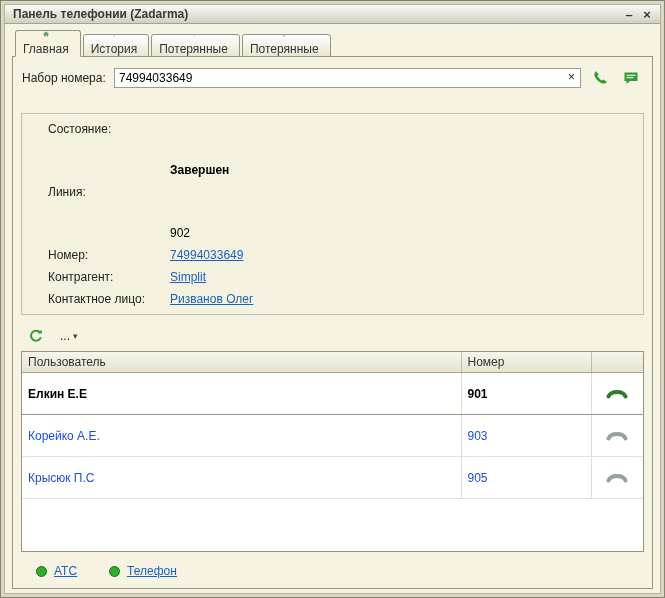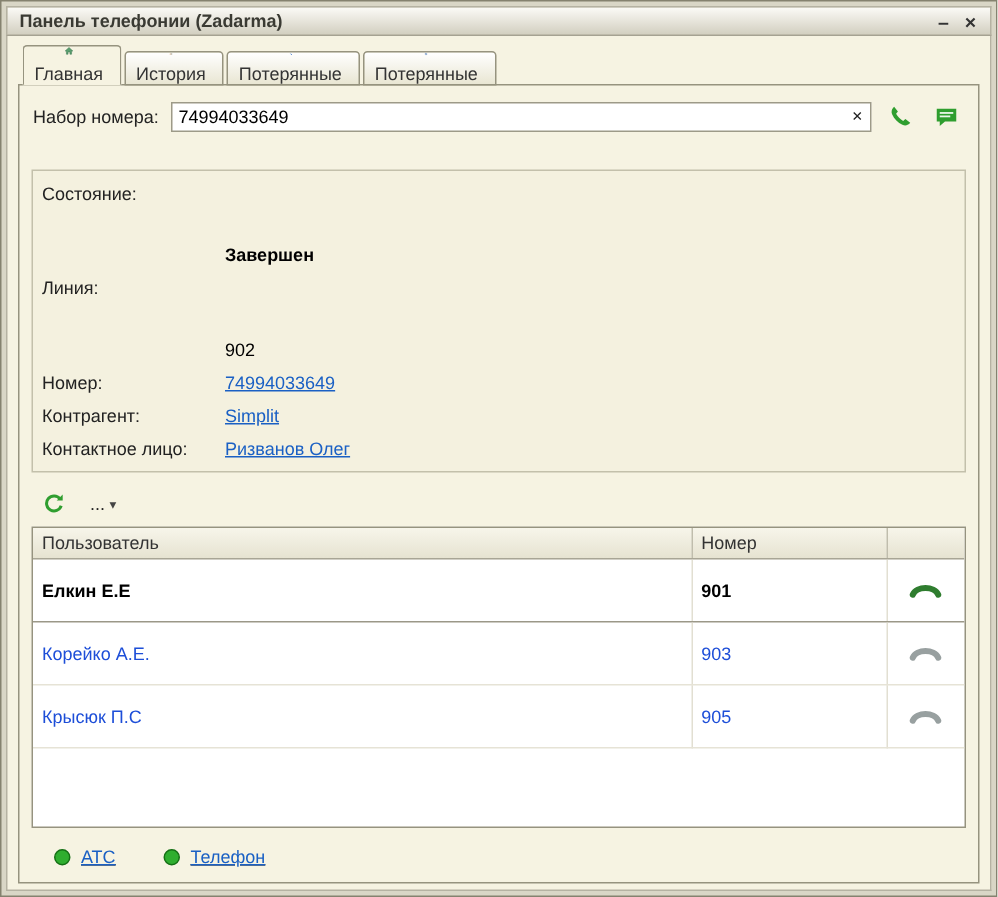--- a/index.html
+++ b/index.html
@@ -20,21 +20,21 @@
 
   
   .dial-row{display:flex;align-items:center;gap:6px;margin:2px 2px 25px;}
   .dial-label{width:86px;color:#222;white-space:nowrap;}
   .input-wrap{flex:1;position:relative;}
   .input-wrap input{width:100%;box-sizing:border-box;height:20px;border:1px solid #9d9a88;background:#fff;padding:1px 18px 1px 4px;font:inherit;color:#000;}
   .clear-x{position:absolute;right:3px;top:2px;width:13px;height:15px;text-align:center;color:#222;line-height:15px;cursor:default;}
   .icon-btn{width:25px;height:21px;display:flex;align-items:center;justify-content:center;cursor:default;}
 
   
-  .info-box{border:1px solid #c3c0ab;background:#f4f1df;padding:8px 6px;display:grid;grid-template-columns:122px 1fr;row-gap:8px;margin:0 1px;}
+  .info-box{border:1px solid #c3c0ab;background:#f4f1df;padding:8px 26px;display:grid;grid-template-columns:122px 1fr;row-gap:8px;margin:0 1px;}
   .info-label{color:#222;}
   .info-value{color:#000;margin-top:41px;}
   .bold{font-weight:bold;}
   .link{color:#1a60c4;text-decoration:underline;cursor:pointer;}
 
   
   .cmdbar{display:flex;align-items:center;gap:12px;margin:10px 3px 5px;}
   .more-btn{display:flex;align-items:center;gap:3px;color:#222;cursor:default;}
   .caret{font-size:9px;color:#444;}
 

